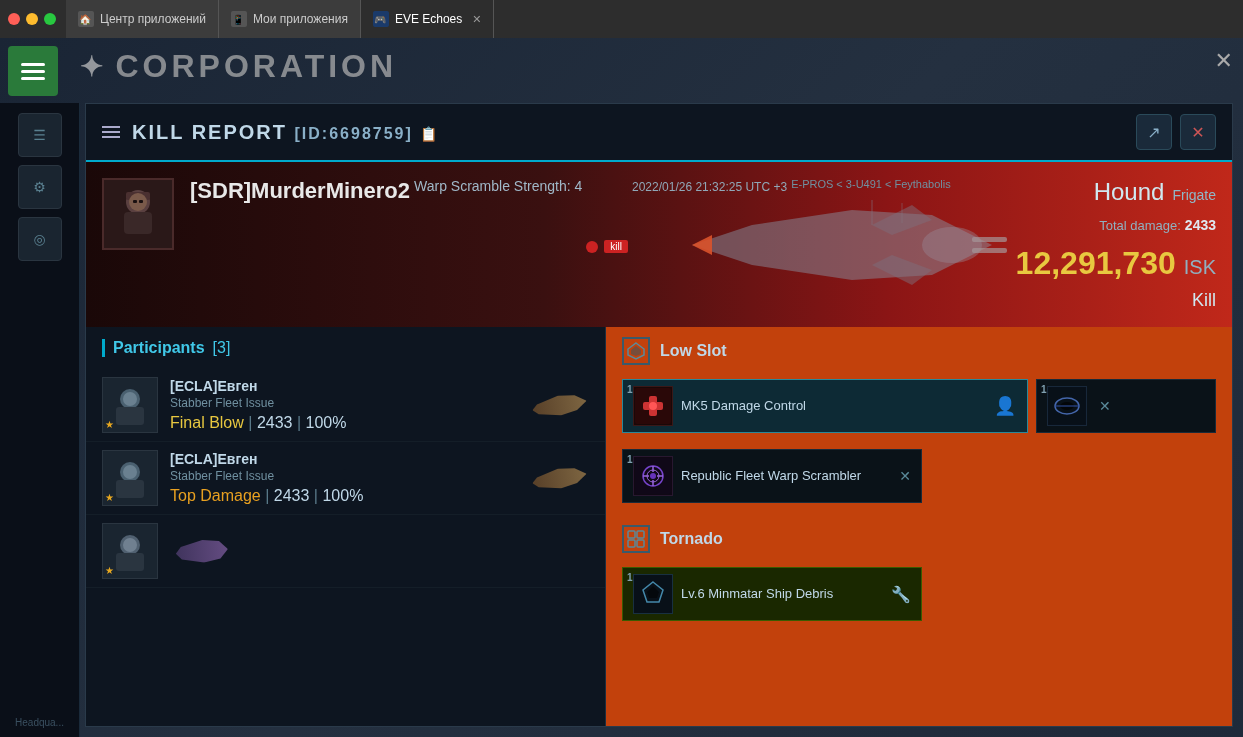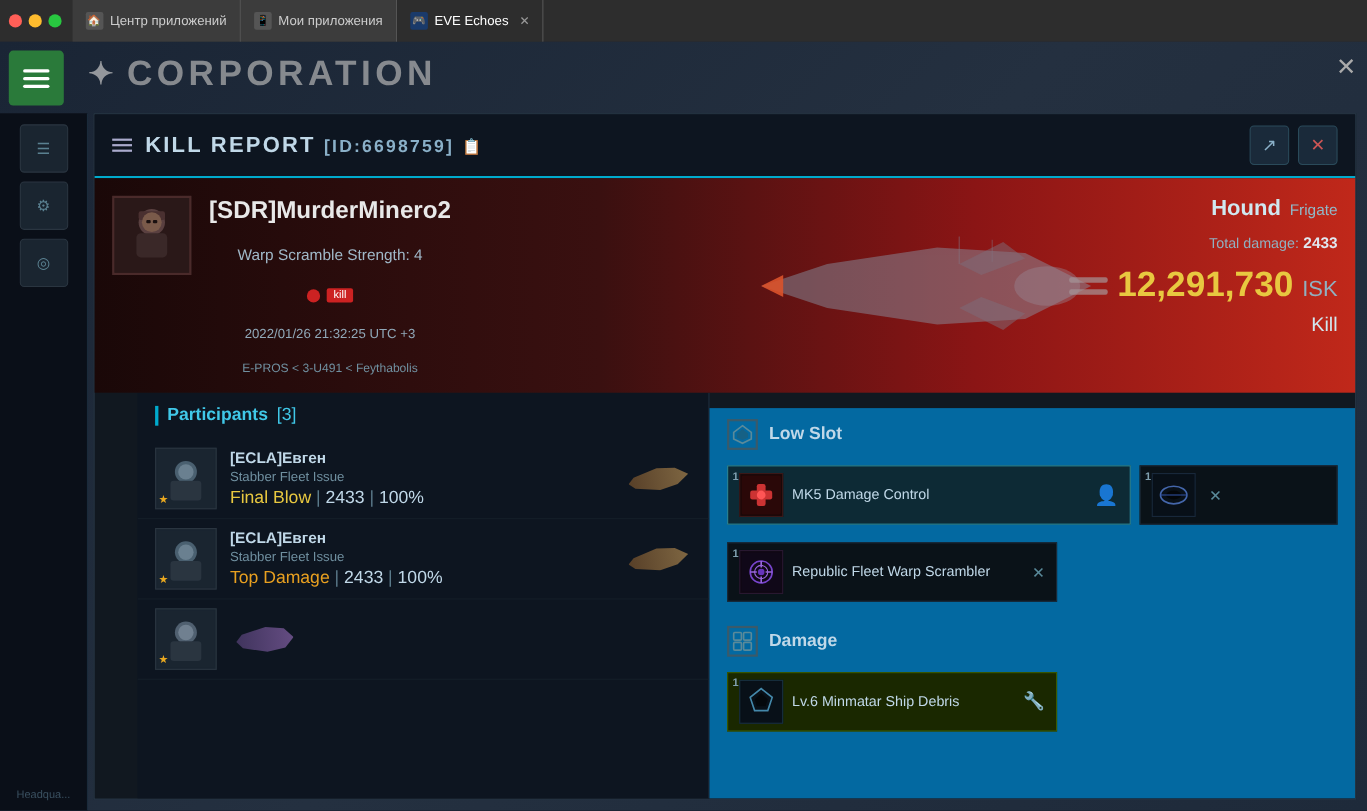--- a/index.html
+++ b/index.html
@@ -230,24 +230,23 @@
       flex-shrink: 0;
       overflow: hidden;
       display: flex;
       align-items: center;
       justify-content: center;
       font-size: 32px;
     }
 
     .victim-info {
       display: flex;
-      flex-direction: column;
-      gap: 19px;
+      flex-direction: row;
+      gap: 4px;
       z-index: 2;
-      align-items: center;
     }
     .victim-name {
       color: #e8e8e8;
       font-size: 22px;
       font-weight: bold;
     }
     .victim-warp {
       color: #a0b8c8;
       font-size: 14px;
     }
@@ -277,22 +276,22 @@
     .kill-stats {
       margin-left: auto;
       text-align: right;
       z-index: 2;
       display: flex;
       flex-direction: column;
       gap: 4px;
     }
     .ship-name {
       color: #d0e8f0;
-      font-size: 20px;
-      font-weight: bold;
+      font-size: 24px;
+      font-weight: normal;
     }
     .ship-type {
       color: #90b8c8;
       font-size: 14px;
     }
     .total-damage-label {
       color: #90b0c0;
       font-size: 13px;
       margin-top: 4px;
     }
@@ -315,21 +314,20 @@
       color: #d0e8f0;
       font-size: 18px;
       margin-top: 4px;
     }
 
     
     .panel-body {
       display: flex;
       flex: 1;
       overflow: hidden;
-      padding-left: 39px;
     }
 
     
     .participants-panel {
       width: 520px;
       flex-shrink: 0;
       background: #0d1520;
       border-right: 1px solid #1e2e3e;
       overflow-y: auto;
     }
@@ -418,23 +416,22 @@
       width: 60px;
       height: 30px;
       display: flex;
       align-items: center;
       justify-content: center;
     }
 
     
     .equipment-panel {
       flex: 1;
-      background: #0369a1;
+      background: #c2410c;
       overflow-y: auto;
-      margin-top: 14px;
     }
 
     .slot-section {
       padding: 0 0 8px 0;
     }
     .slot-header {
       display: flex;
       align-items: center;
       gap: 10px;
       padding: 10px 16px;
@@ -873,21 +870,21 @@
         <div class="slot-section">
           <div class="slot-header">
             <div class="slot-icon">
               <svg width="20" height="20" viewBox="0 0 20 20">
                 <rect x="2" y="2" width="7" height="7" rx="1" fill="none" stroke="#5a8a9a" stroke-width="1.5"></rect>
                 <rect x="11" y="2" width="7" height="7" rx="1" fill="none" stroke="#5a8a9a" stroke-width="1.5"></rect>
                 <rect x="2" y="11" width="7" height="7" rx="1" fill="none" stroke="#5a8a9a" stroke-width="1.5"></rect>
                 <rect x="11" y="11" width="7" height="7" rx="1" fill="none" stroke="#5a8a9a" stroke-width="1.5"></rect>
               </svg>
             </div>
-            <span class="slot-title">Damage</span>
+            <span class="slot-title">Tornado</span>
           </div>
           <div class="slot-items-row">
 
             <div class="equipment-item others-highlight" style="max-width:300px;">
               <span class="item-qty">1</span>
               <div class="item-icon" style="background:#081018;border-color:#183040;">
                 <svg width="36" height="36" viewBox="0 0 36 36">
                   <rect width="36" height="36" fill="#081018" rx="2"></rect>
                   <polygon points="18,6 28,14 24,26 12,26 8,14" fill="none" stroke="#4488aa" stroke-width="1.5"></polygon>
                   <polygon points="18,10 24,16 22,22 14,22 12,16" fill="#2266880" opacity="0.5"></polygon>

